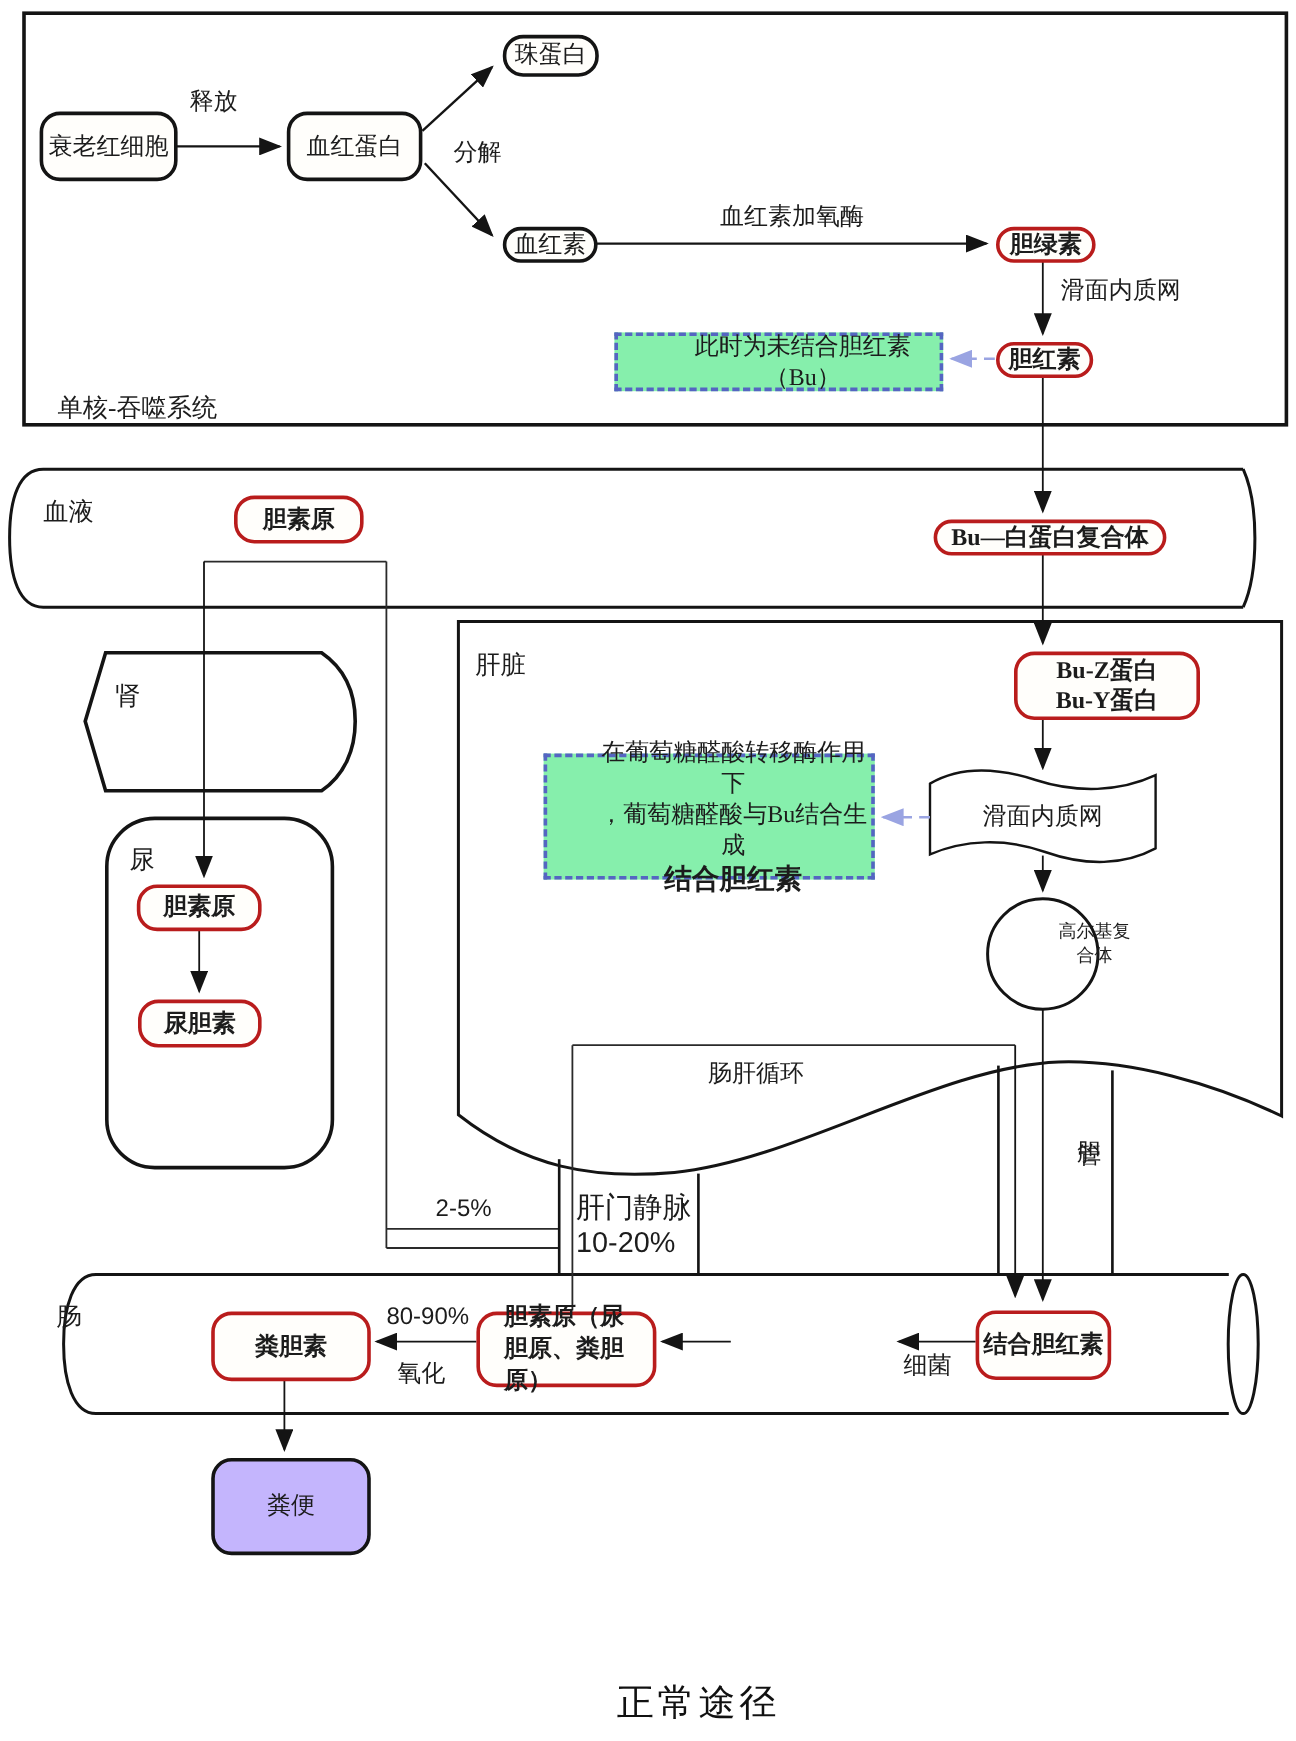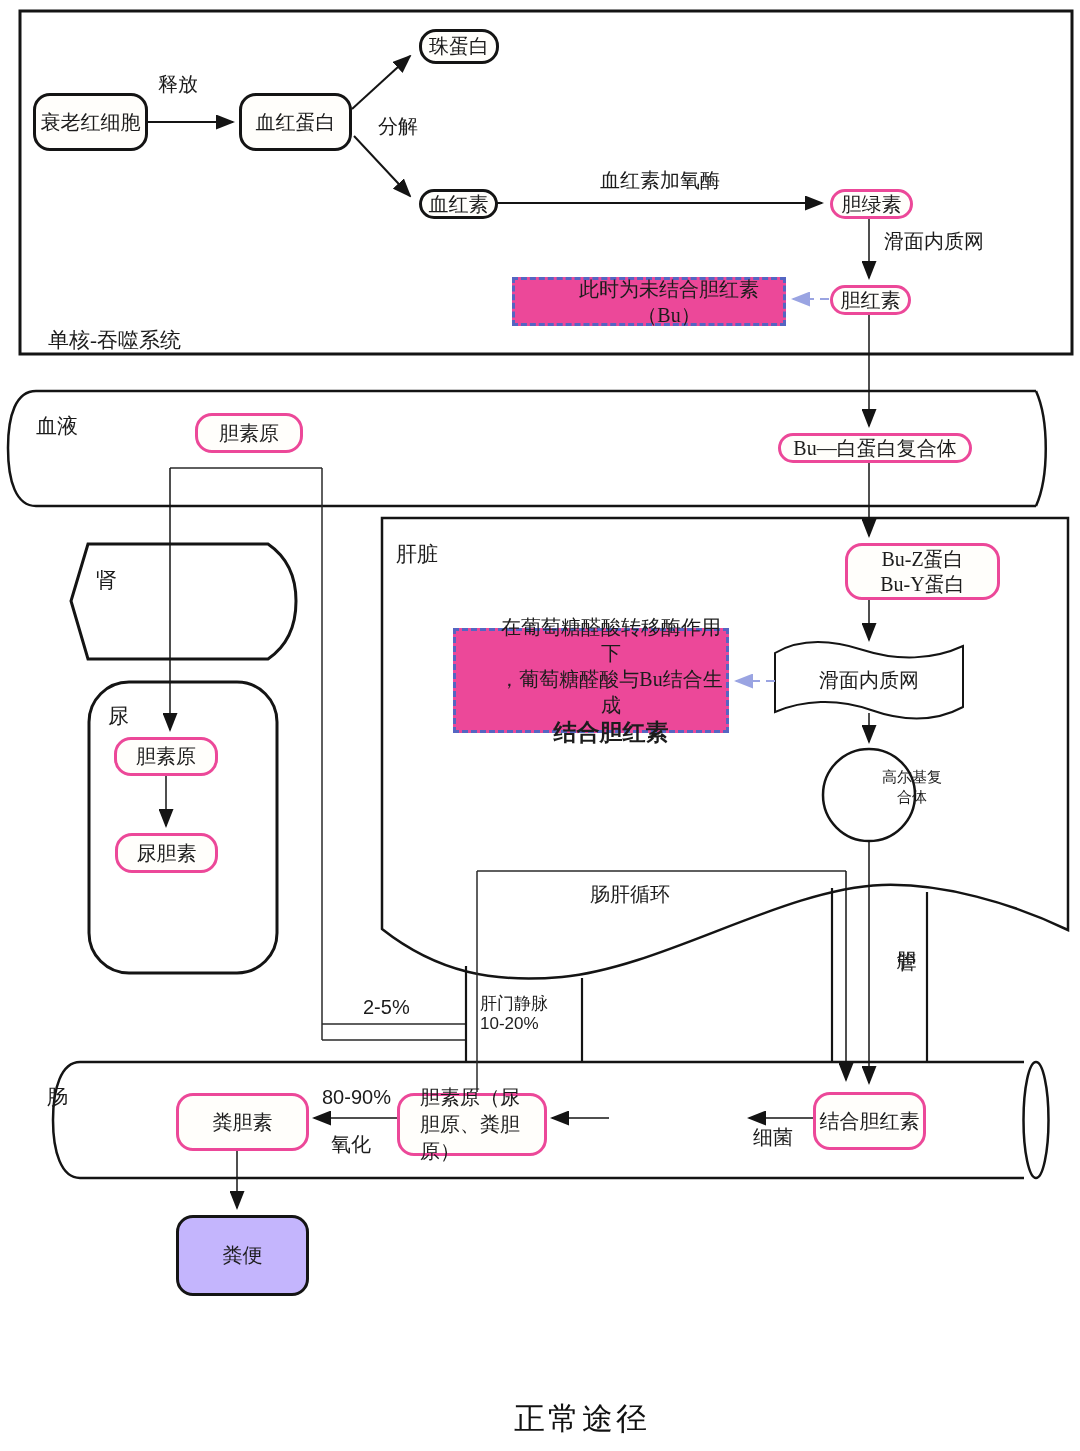--- a/index.html
+++ b/index.html
@@ -8,24 +8,24 @@
     position:relative;width:1080px;height:1451px;background:#ffffff;overflow:hidden;
     font-family:"Liberation Serif","DejaVu Serif",serif;color:#1c1c1c;
   }
   .stage svg{position:absolute;left:0;top:0;}
   .abs{position:absolute;}
   .node{
     position:absolute;display:flex;align-items:center;justify-content:center;
     text-align:center;background:#fffefb;font-size:20px;line-height:1.25;border-radius:17px;
   }
   .bbox{border:3px solid #141414;}
-  .tbox{border:3px solid #ec4899;}
+  .tbox{border:3px solid #b91c1c;font-weight:bold;}
   .feces{background:#c4b5fd;border:3px solid #141414;}
   .note{
-    position:absolute;border:3px dashed #5565c2;background:#ec4899;
+    position:absolute;border:3px dashed #5565c2;background:#86efac;
     display:flex;flex-direction:column;align-items:center;justify-content:center;
     font-size:20px;line-height:1.3;text-align:center;padding-left:40px;
   }
   .note .big{font-weight:bold;font-size:23px;}
   .lbl{position:absolute;font-size:20px;white-space:nowrap;}
   .sans{font-family:"Liberation Sans","DejaVu Sans",sans-serif;}
   .vert{writing-mode:vertical-rl;text-orientation:upright;letter-spacing:2px;}
   .title{
     position:absolute;font-size:31px;letter-spacing:3px;text-align:center;color:#111;
   }
@@ -159,21 +159,21 @@
     <span>，葡萄糖醛酸与Bu结合生成</span>
     <span class="big">结合胆红素</span>
   </div>
   <div class="abs" style="left:781px;top:667px;width:176px;text-align:center;font-size:20px">滑面内质网</div>
   <div class="abs stack" style="left:809px;top:767px;width:120px;font-size:15px;line-height:1.35;">
     <span>高尔基复</span>
     <span>合体</span>
   </div>
   <div class="lbl" style="left:590px;top:881px">肠肝循环</div>
   <div class="lbl vert" style="left:894px;top:935px">胆管</div>
-  <div class="abs" style="left:480px;top:994px;width:100px;font-size:17px;line-height:1.15">
+  <div class="abs" style="left:480px;top:994px;width:100px;font-size:24px;line-height:1.15">
     <div>肝门静脉</div>
     <div class="sans">10-20%</div>
   </div>
   <div class="lbl sans" style="left:363px;top:996px">2-5%</div>
 
   <div class="node tbox" style="left:114px;top:737px;width:104px;height:39px">
     <span>胆素原</span>
   </div>
   <div class="node tbox" style="left:115px;top:833px;width:103px;height:40px">
     <span>尿胆素</span>

